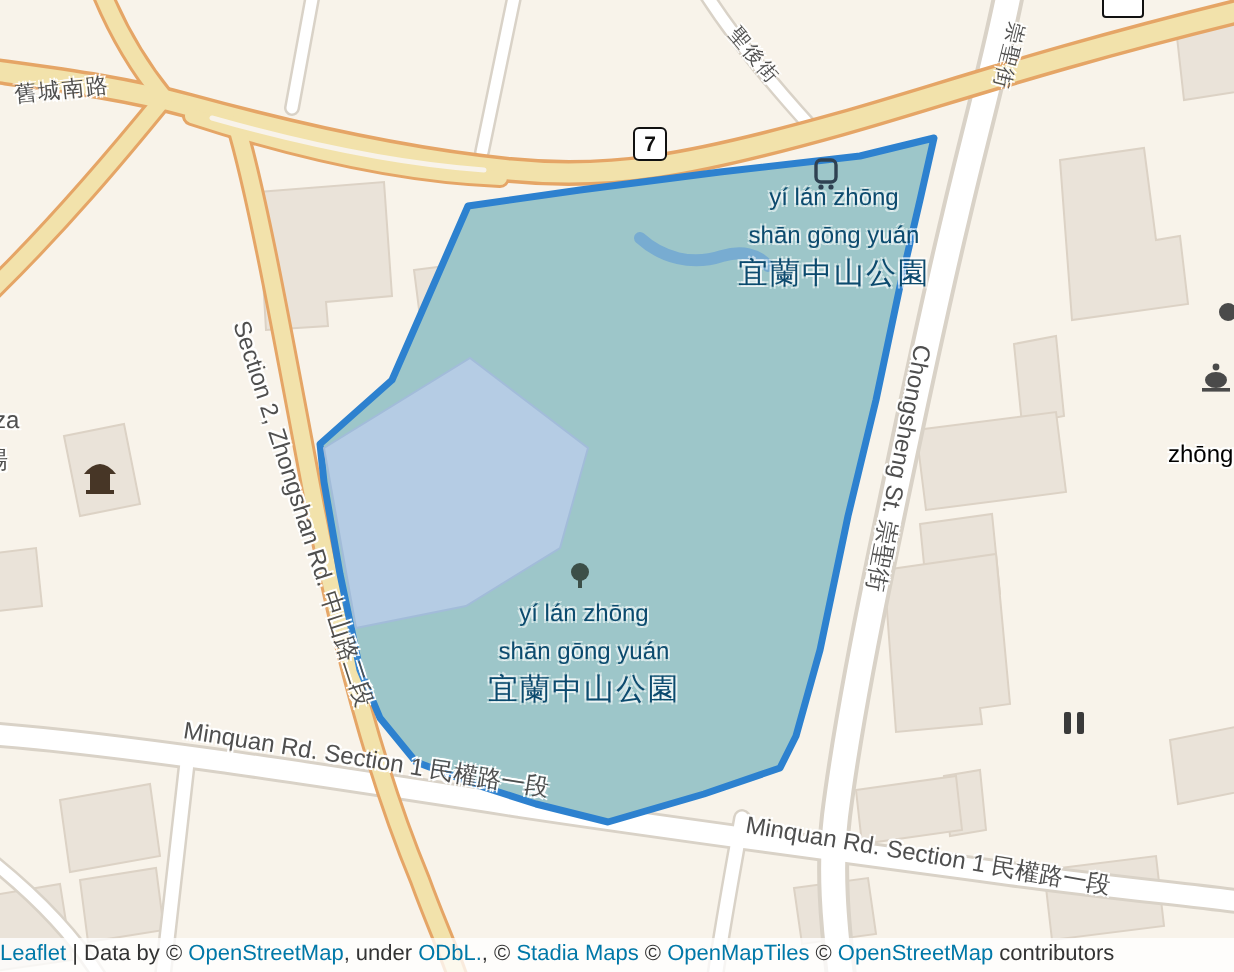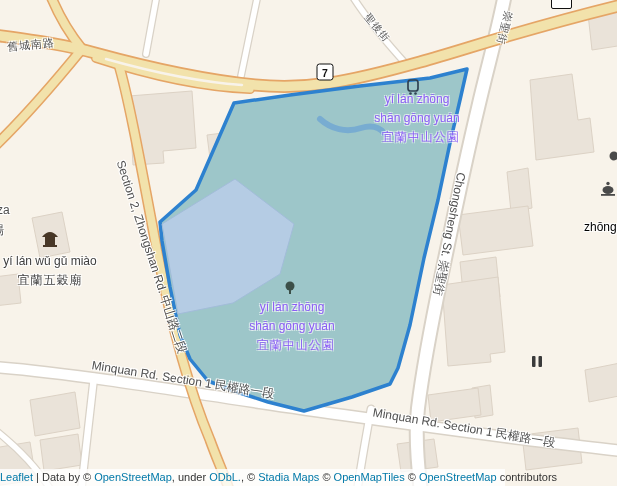--- a/index.html
+++ b/index.html
@@ -2,34 +2,34 @@
 <html><head>
 <meta charset="utf-8">
 <style>
   html,body{margin:0;padding:0;background:#ddd;font-family:"Liberation Sans","DejaVu Sans",sans-serif;}
   #map{position:relative;width:617px;height:486px;overflow:hidden;background:#f8f3ea;}
   #basemap{position:absolute;left:0;top:0;}
   .lbl{position:absolute;white-space:nowrap;transform:translate(-50%,-50%);pointer-events:none;}
   .road{font-size:12px;color:#4f4f4f;
         text-shadow:-1px -1px 0 #fff,1px -1px 0 #fff,-1px 1px 0 #fff,1px 1px 0 #fff,0 0 2px #fff;}
   .road.cjk{font-size:11px;letter-spacing:1px;}
-  .parklbl{font-size:12px;color:#8b5cf6;text-align:center;line-height:19px;
+  .parklbl{font-size:12px;color:#0c4a6e;text-align:center;line-height:19px;
         text-shadow:-1px -1px 0 rgba(255,255,255,.55),1px -1px 0 rgba(255,255,255,.55),
         -1px 1px 0 rgba(255,255,255,.55),1px 1px 0 rgba(255,255,255,.55);}
-  .parklbl .hanzi{font-size:12px;letter-spacing:1px;text-align:right;}
+  .parklbl .hanzi{font-size:15px;letter-spacing:1px;}
   .poilbl{font-size:12px;color:#3d3d3d;text-align:center;line-height:19px;
         text-shadow:-1px -1px 0 #fff,1px -1px 0 #fff,-1px 1px 0 #fff,1px 1px 0 #fff,0 0 2px #fff;}
   .poilbl .hanzi{letter-spacing:1px;}
   .partial{font-size:12px;color:#000000;transform:none;
         text-shadow:-1px -1px 0 #fff,1px -1px 0 #fff,-1px 1px 0 #fff,1px 1px 0 #fff;}
   .shield{position:absolute;width:15px;height:15px;background:#fff;border:1.5px solid #111;
         border-radius:3px;transform:translate(-50%,-50%);display:flex;align-items:center;
         justify-content:center;font-size:10.5px;font-weight:bold;color:#111;}
   .shield.partial-shield{width:19px;height:13px;transform:none;border-radius:2px;}
-  #attribution{position:absolute;left:0;bottom:0;width:505px;height:17px;
+  #attribution{position:absolute;left:0;bottom:0;width:617px;height:17px;
         background:rgba(255,255,255,.78);font-size:11px;line-height:17px;color:#333;
         text-align:left;padding-right:10px;box-sizing:border-box;white-space:pre;}
   #attribution a{color:#0078a8;text-decoration:none;}
 </style>
 </head>
 <body>
 
 <div id="map">
 
   <svg id="basemap" width="617" height="486" viewBox="0 0 617 486">
@@ -157,24 +157,20 @@
     <div>shān gōng yuán</div>
     <div class="hanzi">宜蘭中山公園</div>
   </div>
 
   <div class="lbl parklbl" style="left:292px;top:326px;">
     <div>yí lán zhōng</div>
     <div>shān gōng yuán</div>
     <div class="hanzi">宜蘭中山公園</div>
   </div>
 
-  <div class="lbl poilbl" style="left:50px;top:271px;">
-    <div>yí lán wǔ gǔ miào</div>
-    <div class="hanzi">宜蘭五穀廟</div>
-  </div>
 
 
   <div class="lbl partial" style="left:584px;top:220px;">zhōng</div>
   <div class="lbl partial" style="left:-3px;top:203px;color:#4f4f4f;">za</div>
   <div class="lbl partial" style="left:-8px;top:222px;color:#4f4f4f;">場</div>
 
   <div id="attribution"><a href="#">Leaflet</a><span> | </span><span>Data by © </span><a href="#">OpenStreetMap</a><span>, under </span><a href="#">ODbL.</a><span>, © </span><a href="#">Stadia Maps</a><span> © </span><a href="#">OpenMapTiles</a><span> © </span><a href="#">OpenStreetMap</a><span> contributors</span></div>
 
 </div>
 

